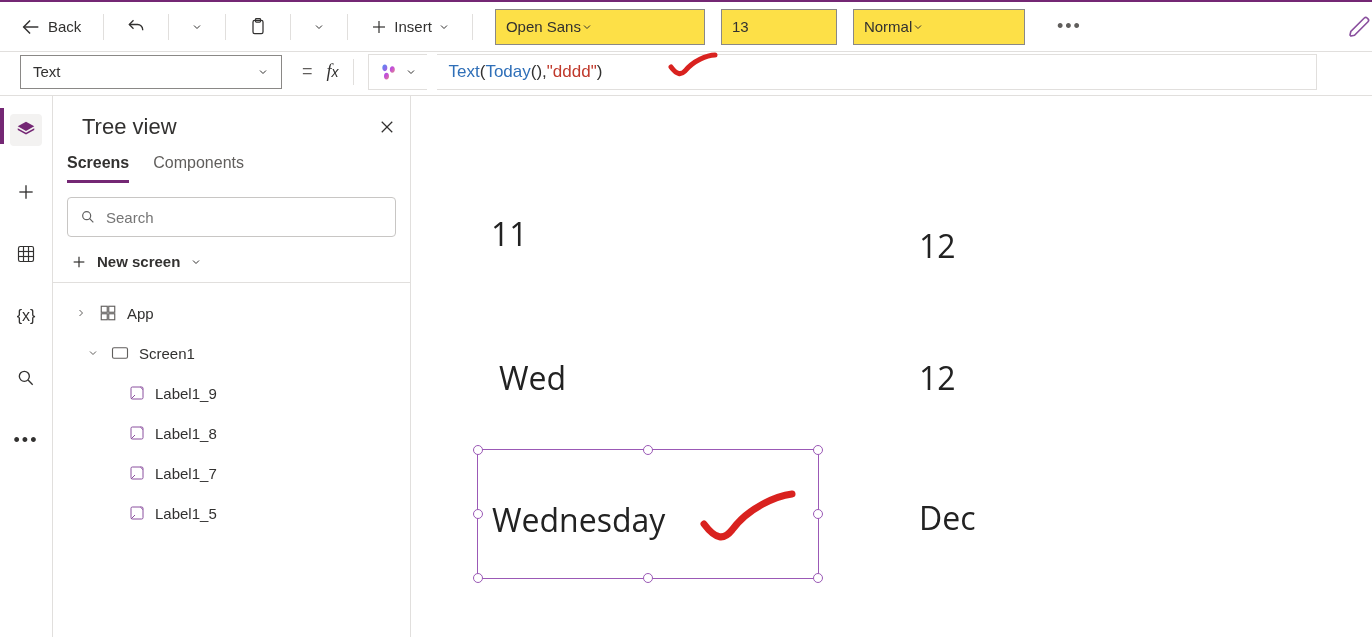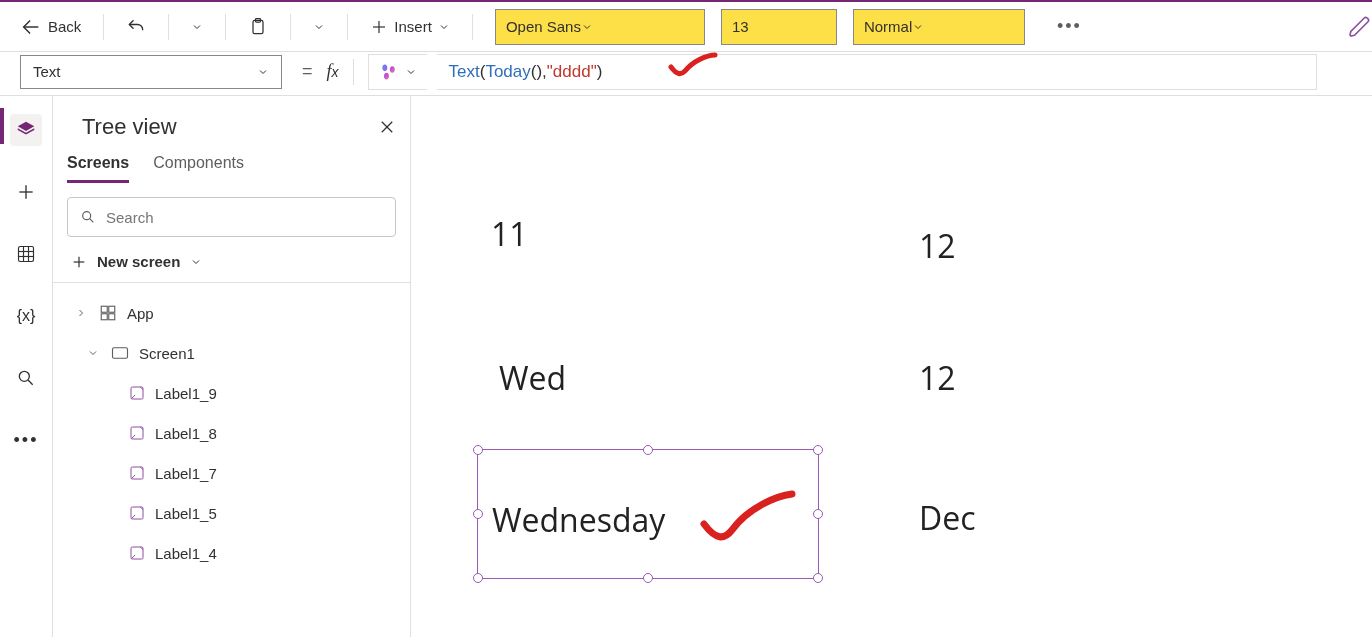--- a/index.html
+++ b/index.html
@@ -413,30 +413,20 @@
         <div class="tree-row">
           <span class="icon ctrl-icon">
               <svg width="16" height="16" viewBox="0 0 24 24" fill="none" stroke="#8a4f9e" stroke-width="1.5">
                 <rect x="3" y="3" width="18" height="18" rx="2"></rect>
                 <path d="M17 3l4 4"></path>
                 <path d="M3 21l6-6"></path>
               </svg>
             </span>
           <span>Label1_5</span>
         </div>
-        <div class="tree-row">
-          <span class="icon ctrl-icon">
-              <svg width="16" height="16" viewBox="0 0 24 24" fill="none" stroke="#8a4f9e" stroke-width="1.5">
-                <rect x="3" y="3" width="18" height="18" rx="2"></rect>
-                <path d="M17 3l4 4"></path>
-                <path d="M3 21l6-6"></path>
-              </svg>
-            </span>
-          <span>Label1_4</span>
-        </div>
       </div>
     </div>
   </div>
 
   <div class="canvas">
     <div class="canvas-label" style="left:80px; top:116px;">11</div>
     <div class="canvas-label" style="left:508px; top:128px;">12</div>
     <div class="canvas-label" style="left:88px; top:260px;">Wed</div>
     <div class="canvas-label" style="left:508px; top:260px;">12</div>
     <div class="canvas-label" style="left:508px; top:400px;">Dec</div>

